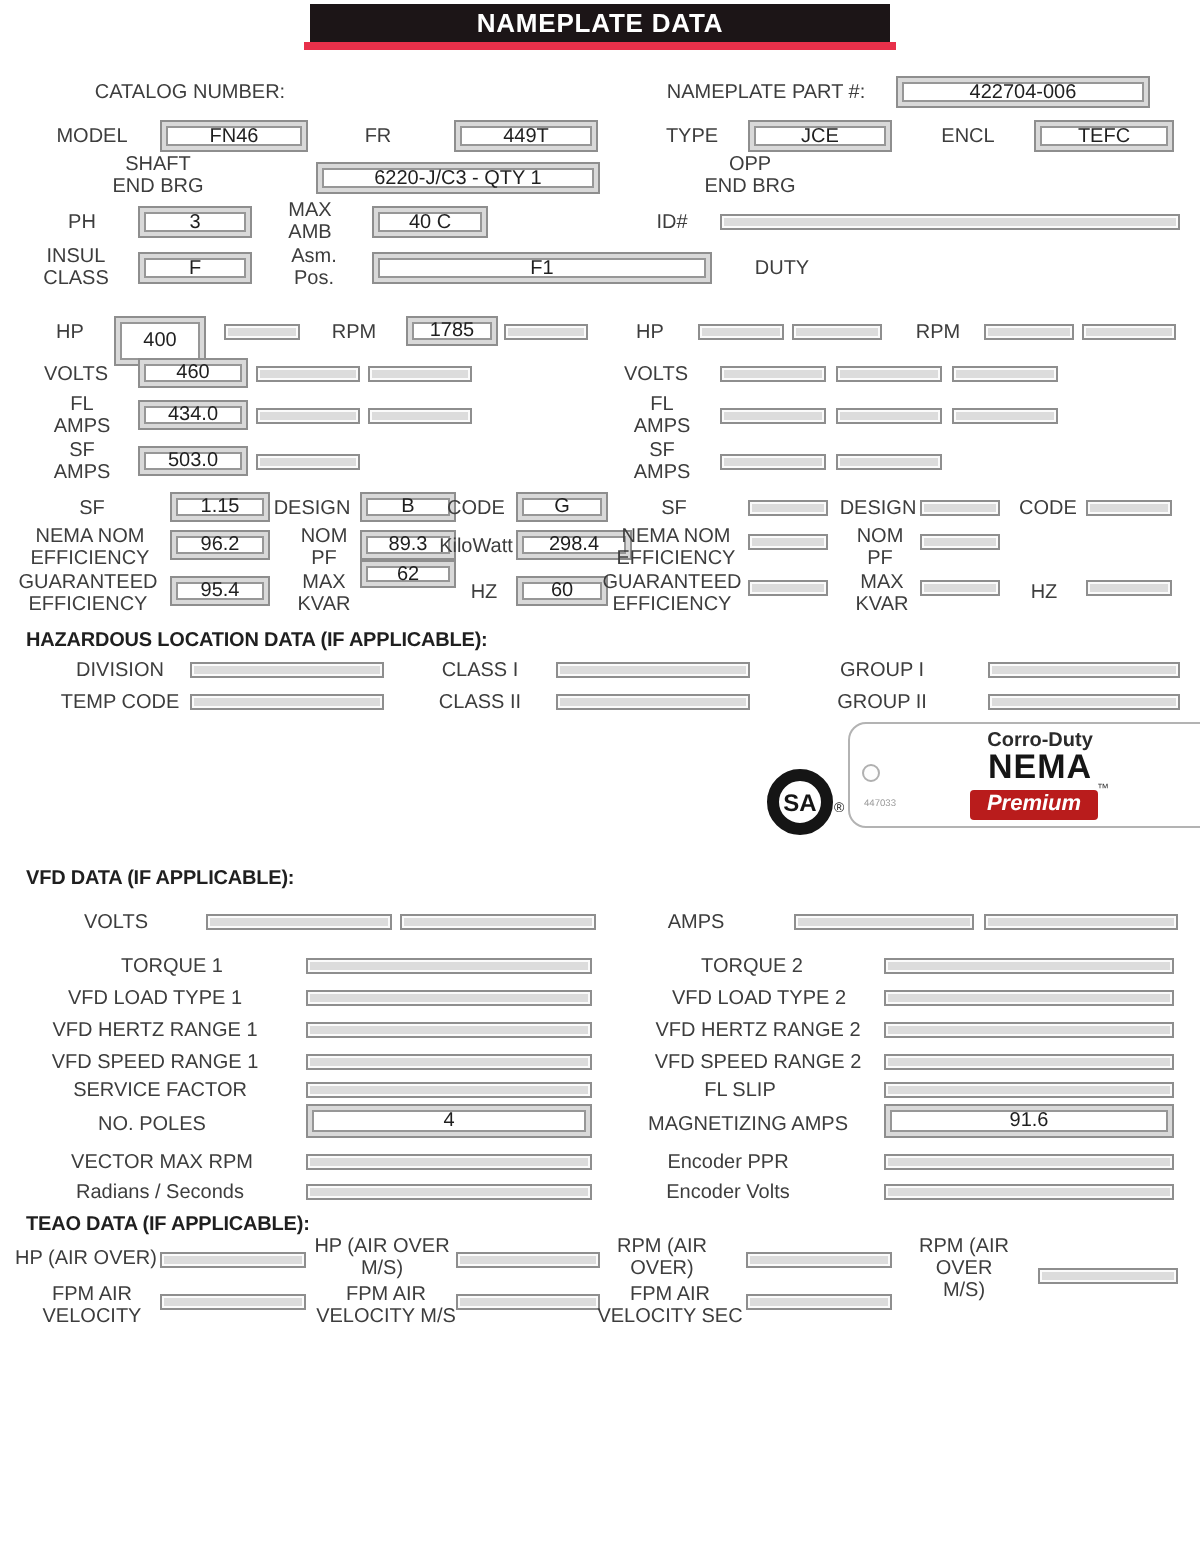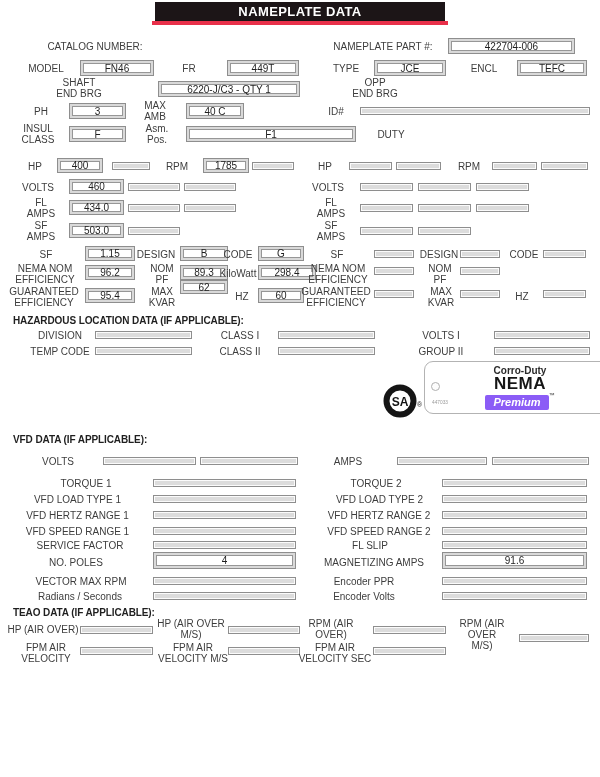--- a/index.html
+++ b/index.html
@@ -37,21 +37,21 @@
   .plate{position:absolute;left:424px;top:361px;width:146px;height:51px;
          background:#ffffff;border:1px solid #b3b3b3;border-radius:9px;padding-left:44px;}
   .plate-hole{position:absolute;width:7px;height:7px;border:1px solid #b0b0b0;
               border-radius:50%;background:#fdfdfd;top:20px;}
   .plate-hole.hl{left:6px;} .plate-hole.hr{right:6px;}
   .plate-corro{position:absolute;left:0;right:0;top:3px;text-align:center;
                font-size:10px;font-weight:bold;color:#2b2b2b;}
   .plate-nema{position:absolute;left:0;right:0;top:13px;text-align:center;
               font-size:17px;font-weight:800;letter-spacing:.5px;color:#161616;line-height:1;}
   .plate-prem-wrap{position:absolute;left:0;right:0;top:30px;text-align:center;}
-  .plate-prem{display:inline-block;background:#8b5cf6;color:#ffffff;font-weight:bold;
+  .plate-prem{display:inline-block;background:#b91c1c;color:#ffffff;font-weight:bold;
               font-style:italic;font-size:11px;line-height:15px;padding:0 8px;border-radius:2px;}
   .plate-tm{font-size:6px;color:#3a3a3a;vertical-align:top;}
   .plate-num{position:absolute;left:7px;top:38px;font-size:6px;color:#9a9a9a;transform:scale(.8);transform-origin:left top;}
 </style>
 </head>
 <body>
 
 <div class="page">
 
   <div class="hdr-black">
@@ -88,21 +88,21 @@
 
   <div class="lbl" style="left:16px;top:123px;width:44px">INSUL
 CLASS</div>
   <div class="box" style="left:69px;top:126px;width:57px">F</div>
   <div class="lbl" style="left:140px;top:123px;width:34px">Asm.
 Pos.</div>
   <div class="box" style="left:186px;top:126px;width:170px">F1</div>
   <div class="lbl la" style="left:372px;top:129px;width:38px">DUTY</div>
 
   <div class="lbl" style="left:22px;top:161px;width:26px">HP</div>
-  <div class="box" style="left:57px;top:158px;width:46px;height:15px">400</div>
+  <div class="box" style="left:57px;top:158px;width:46px;height:25px">400</div>
   <div class="bar" style="left:112px;top:162px;width:38px"></div>
   <div class="lbl" style="left:160px;top:161px;width:34px">RPM</div>
   <div class="box" style="left:203px;top:158px;width:46px;height:15px">1785</div>
   <div class="bar" style="left:252px;top:162px;width:42px"></div>
 
   <div class="lbl" style="left:16px;top:182px;width:44px">VOLTS</div>
   <div class="box" style="left:69px;top:179px;width:55px;height:15px">460</div>
   <div class="bar" style="left:128px;top:183px;width:52px"></div>
   <div class="bar" style="left:184px;top:183px;width:52px"></div>
 
@@ -186,21 +186,21 @@
 KVAR</div>
   <div class="bar" style="left:460px;top:290px;width:40px"></div>
   <div class="lbl" style="left:508px;top:291px;width:28px">HZ</div>
   <div class="bar" style="left:543px;top:290px;width:43px"></div>
 
   <div class="sect" style="left:13px;top:315px">HAZARDOUS LOCATION DATA (IF APPLICABLE):</div>
   <div class="lbl" style="left:28px;top:330px;width:64px">DIVISION</div>
   <div class="bar" style="left:95px;top:331px;width:97px"></div>
   <div class="lbl" style="left:214px;top:330px;width:52px">CLASS I</div>
   <div class="bar" style="left:278px;top:331px;width:97px"></div>
-  <div class="lbl" style="left:416px;top:330px;width:50px">VOLTS I</div>
+  <div class="lbl" style="left:416px;top:330px;width:50px">GROUP I</div>
   <div class="bar" style="left:494px;top:331px;width:96px"></div>
 
   <div class="lbl" style="left:20px;top:346px;width:80px">TEMP CODE</div>
   <div class="bar" style="left:95px;top:347px;width:97px"></div>
   <div class="lbl" style="left:214px;top:346px;width:52px">CLASS II</div>
   <div class="bar" style="left:278px;top:347px;width:97px"></div>
   <div class="lbl" style="left:414px;top:346px;width:54px">GROUP II</div>
   <div class="bar" style="left:494px;top:347px;width:96px"></div>
 
   <div class="csa">

